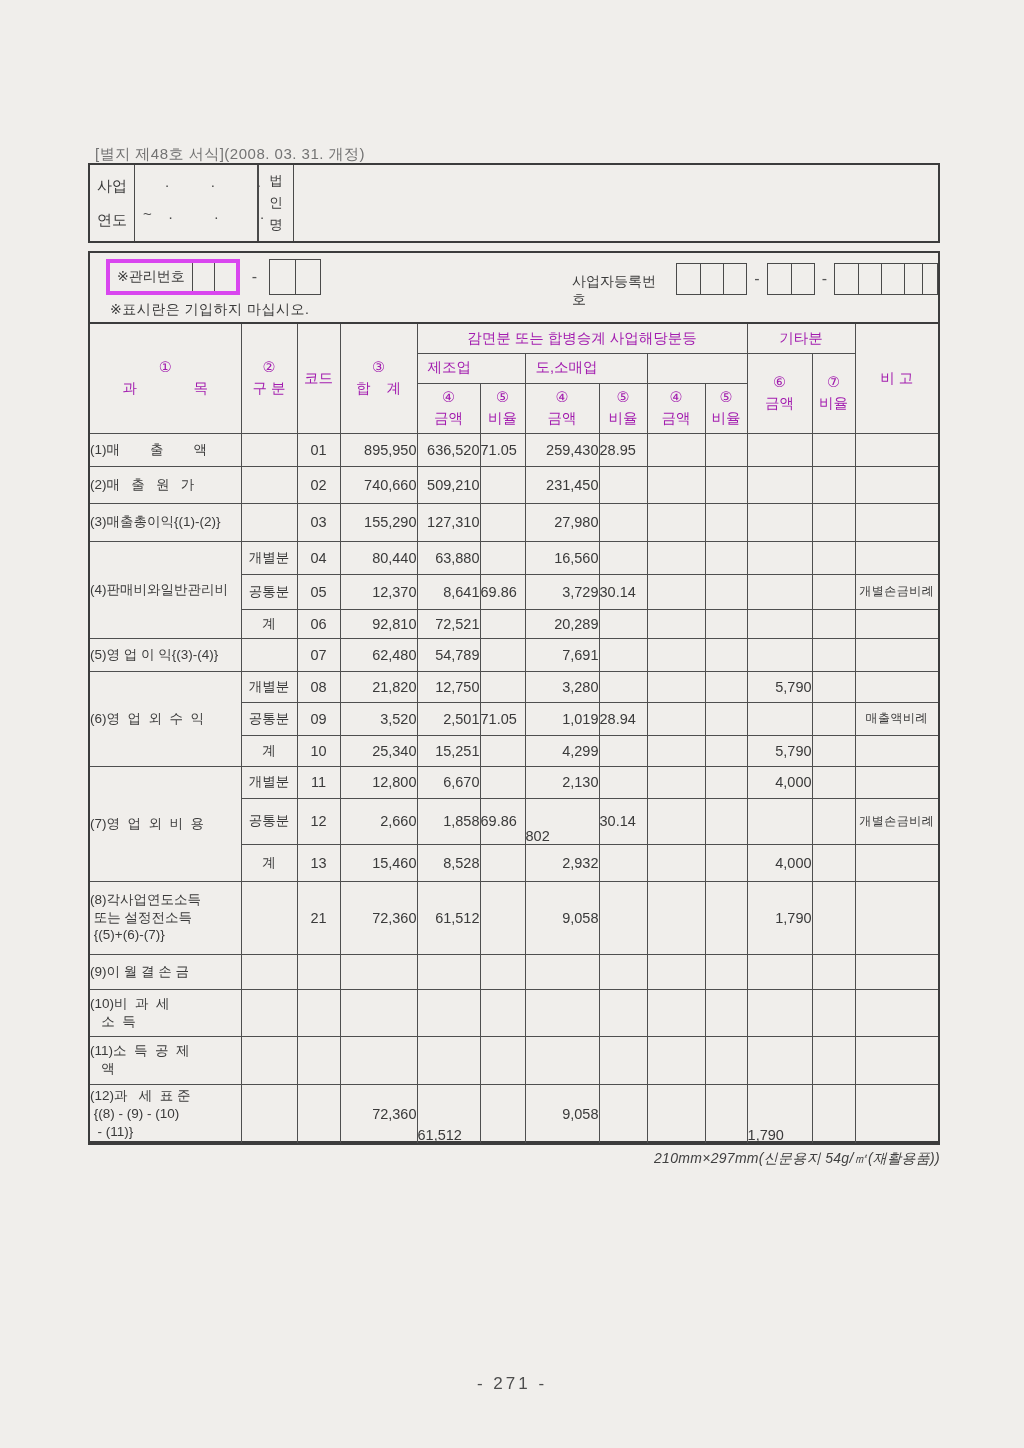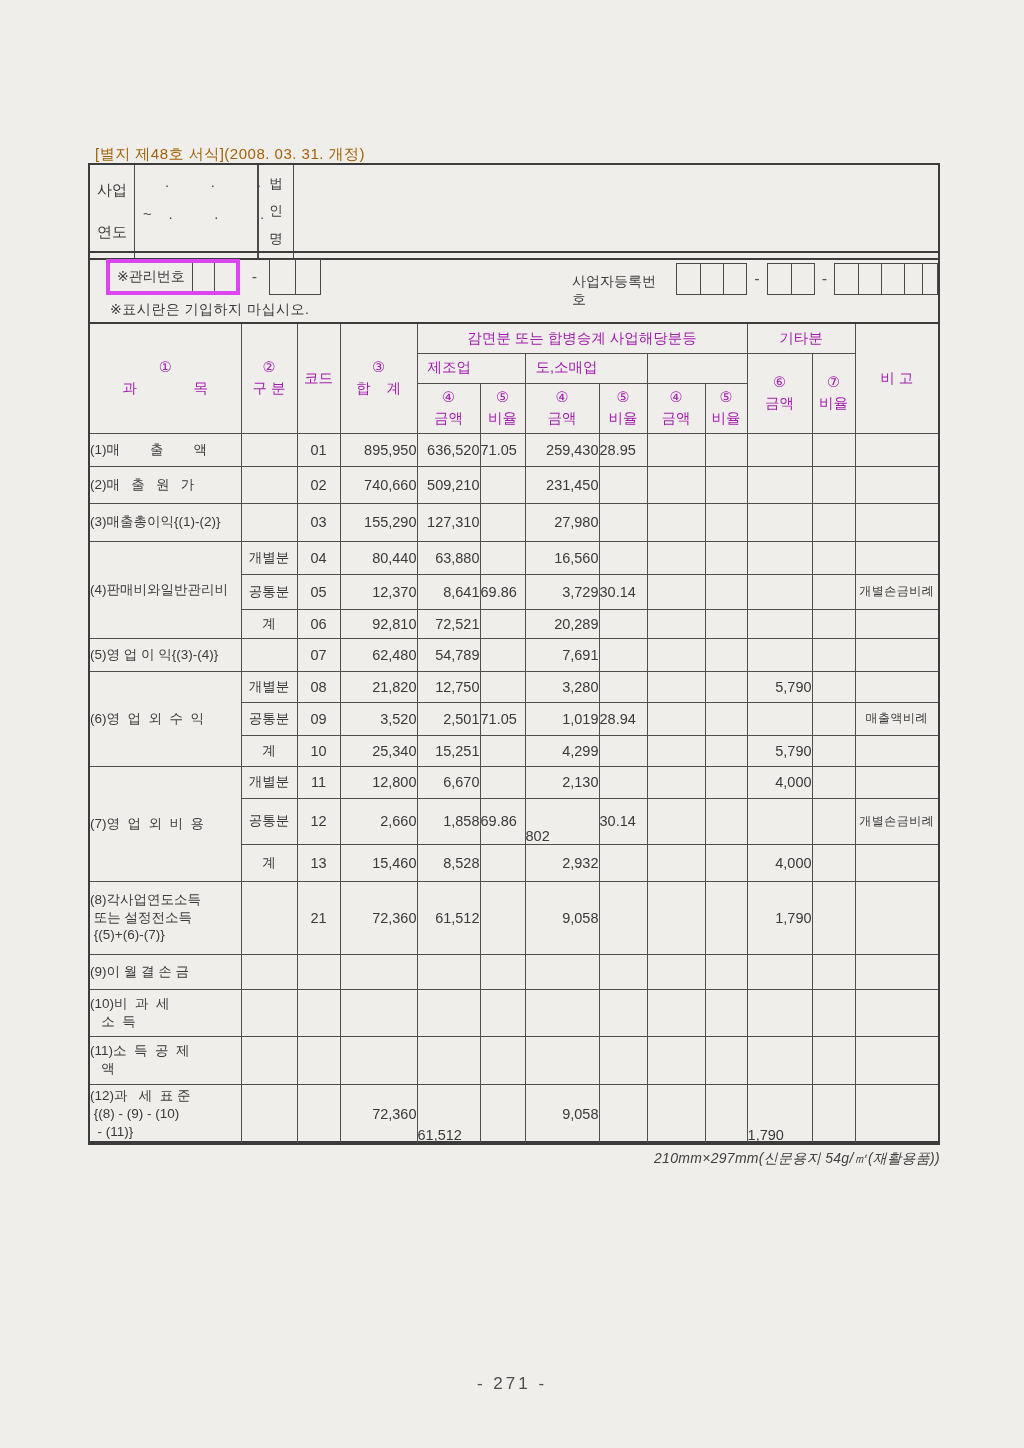--- a/index.html
+++ b/index.html
@@ -4,23 +4,23 @@
 <style>
   html,body{margin:0;padding:0;}
   body{
     width:1024px;height:1448px;position:relative;
     background:#f0eeeb;color:#3a3a3a;
     font-family:"Liberation Sans","DejaVu Sans",sans-serif;
     overflow:hidden;
   }
   .abs{position:absolute;}
   
-  .doc-note{left:95px;top:145px;font-size:15px;letter-spacing:0.5px;color:#a16207;}
-  
-  .title-box{left:88px;top:163px;width:852px;height:97px;border:2px solid #3c3c3c;
+  .doc-note{left:95px;top:145px;font-size:15px;letter-spacing:0.5px;color:#737373;}
+  
+  .title-box{left:88px;top:163px;width:852px;height:80px;border:2px solid #3c3c3c;
     display:flex;box-sizing:border-box;background:transparent;}
   .tb-cell{box-sizing:border-box;height:100%;}
   .tb-period{width:45px;border-right:1px solid #4a4a4a;display:flex;flex-direction:column;
     justify-content:space-around;align-items:center;font-size:15px;padding:4px 0;}
   .tb-dates{width:123px;border-right:1px solid #4a4a4a;position:relative;font-size:15px;color:#4a4a4a;}
   .tb-dates .d1{position:absolute;left:30px;top:8px;white-space:pre;}
   .tb-dates .d2{position:absolute;left:8px;top:40px;white-space:pre;}
   .tb-title{width:516px;display:flex;align-items:center;justify-content:center;
     font-size:29px;letter-spacing:13px;color:#333;padding-left:13px;}
   .tb-corp{width:36px;border-left:1px solid #4a4a4a;border-right:1px solid #4a4a4a;

